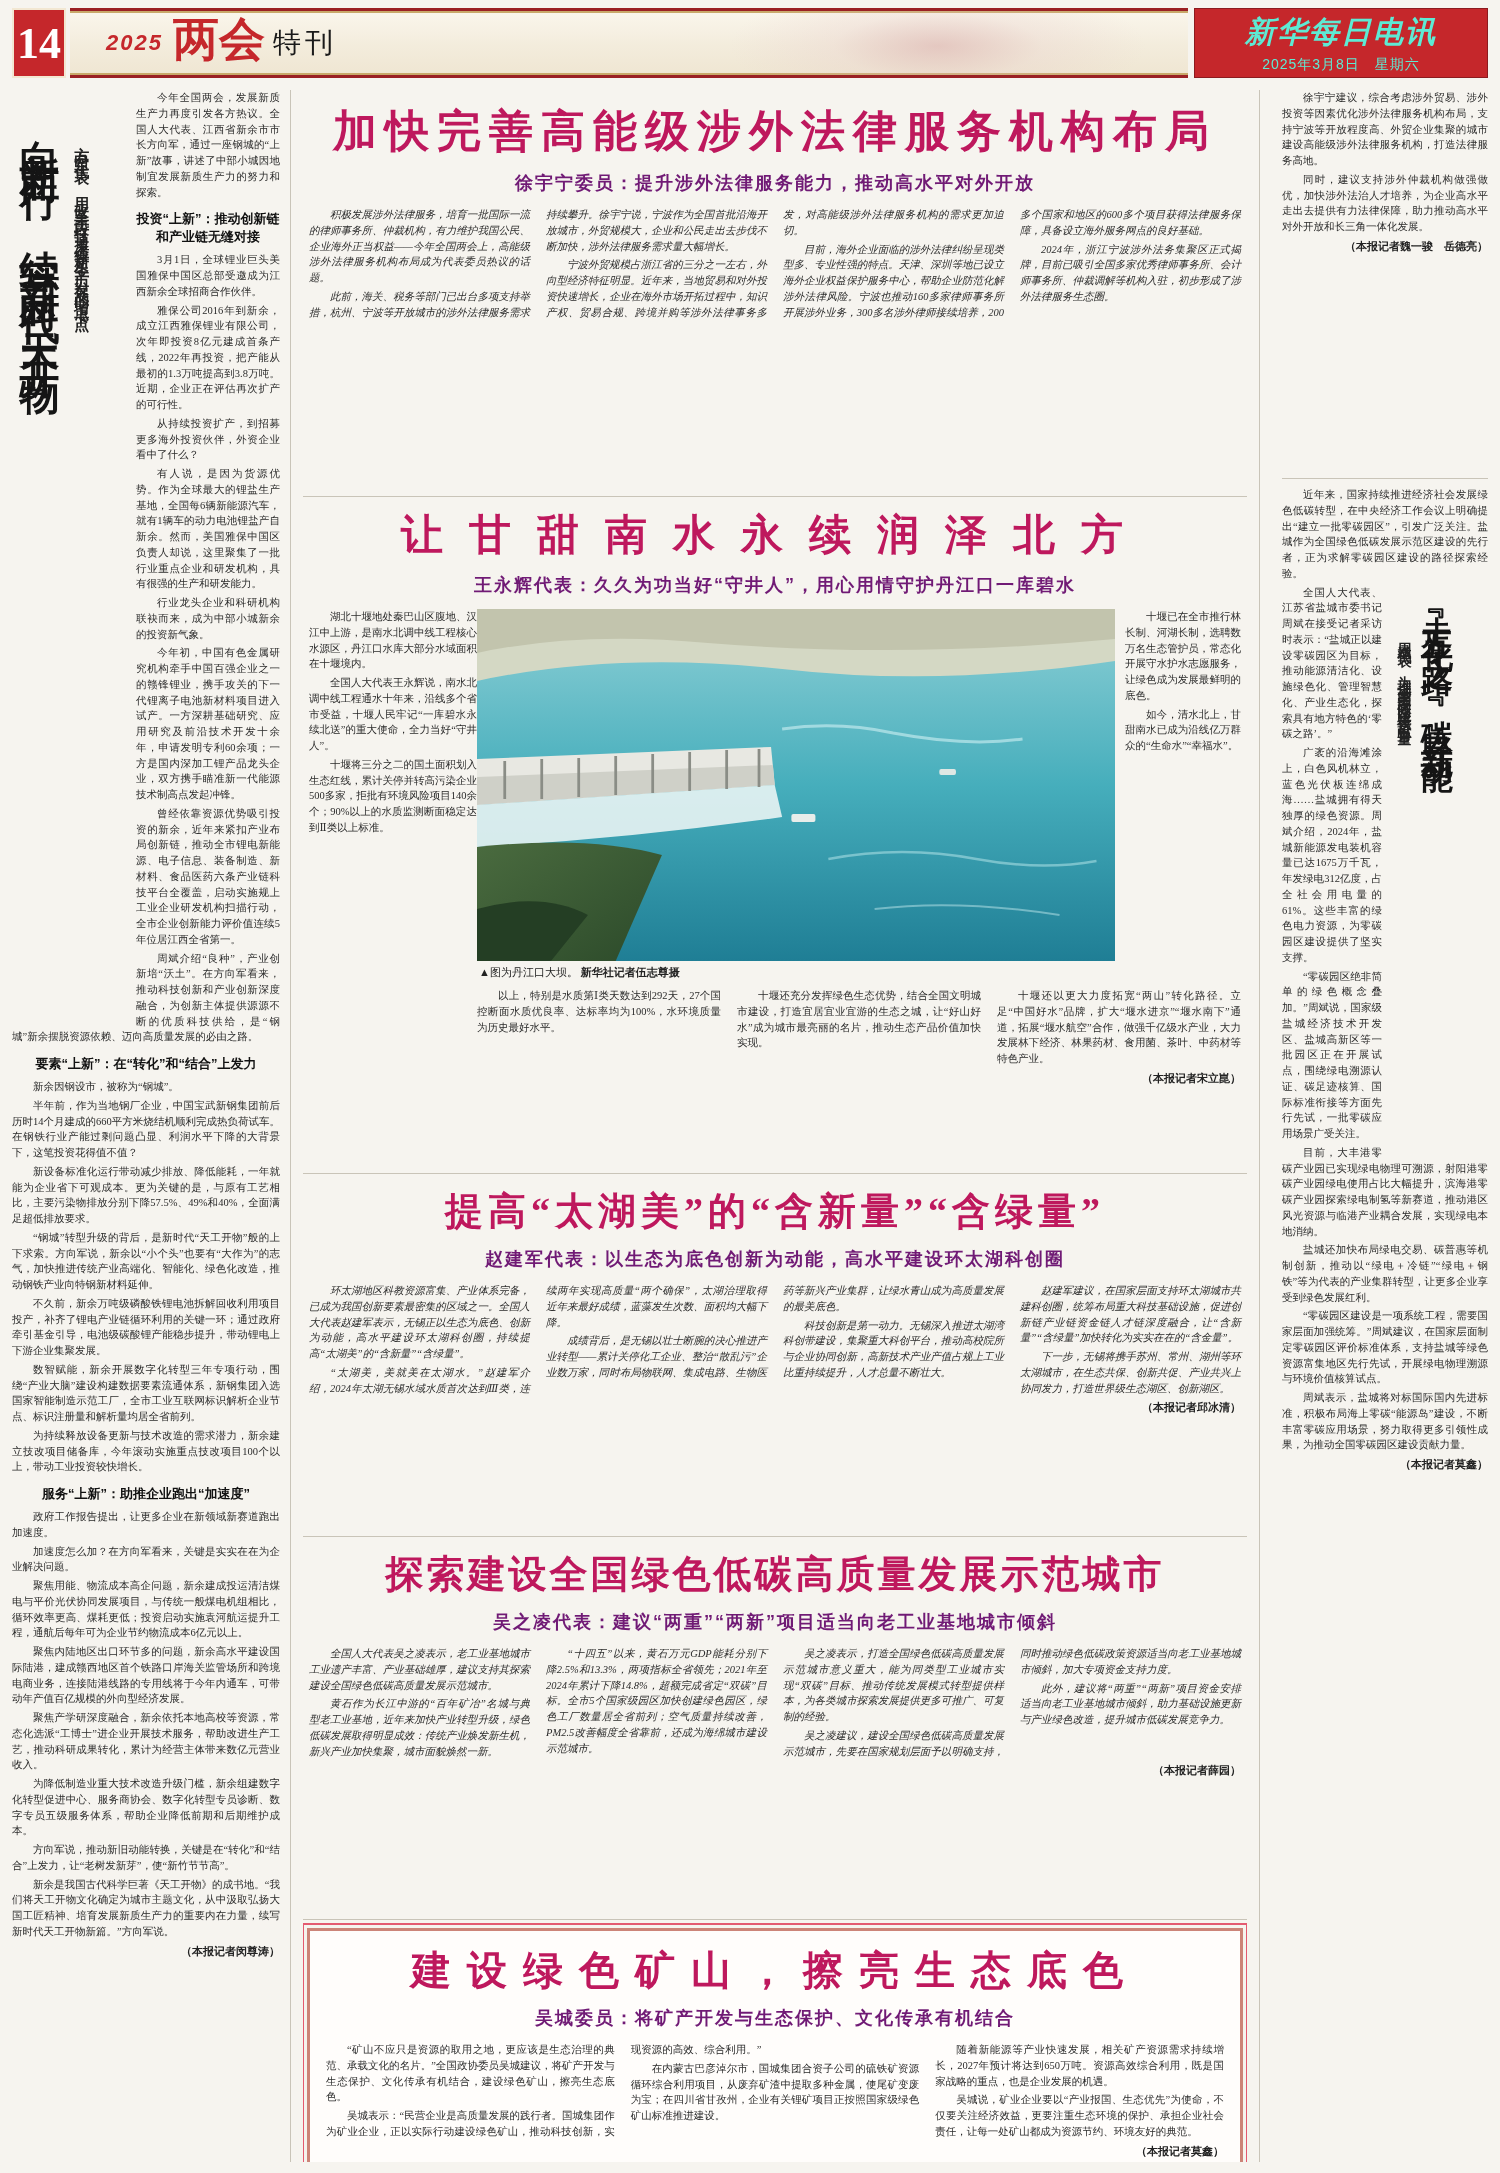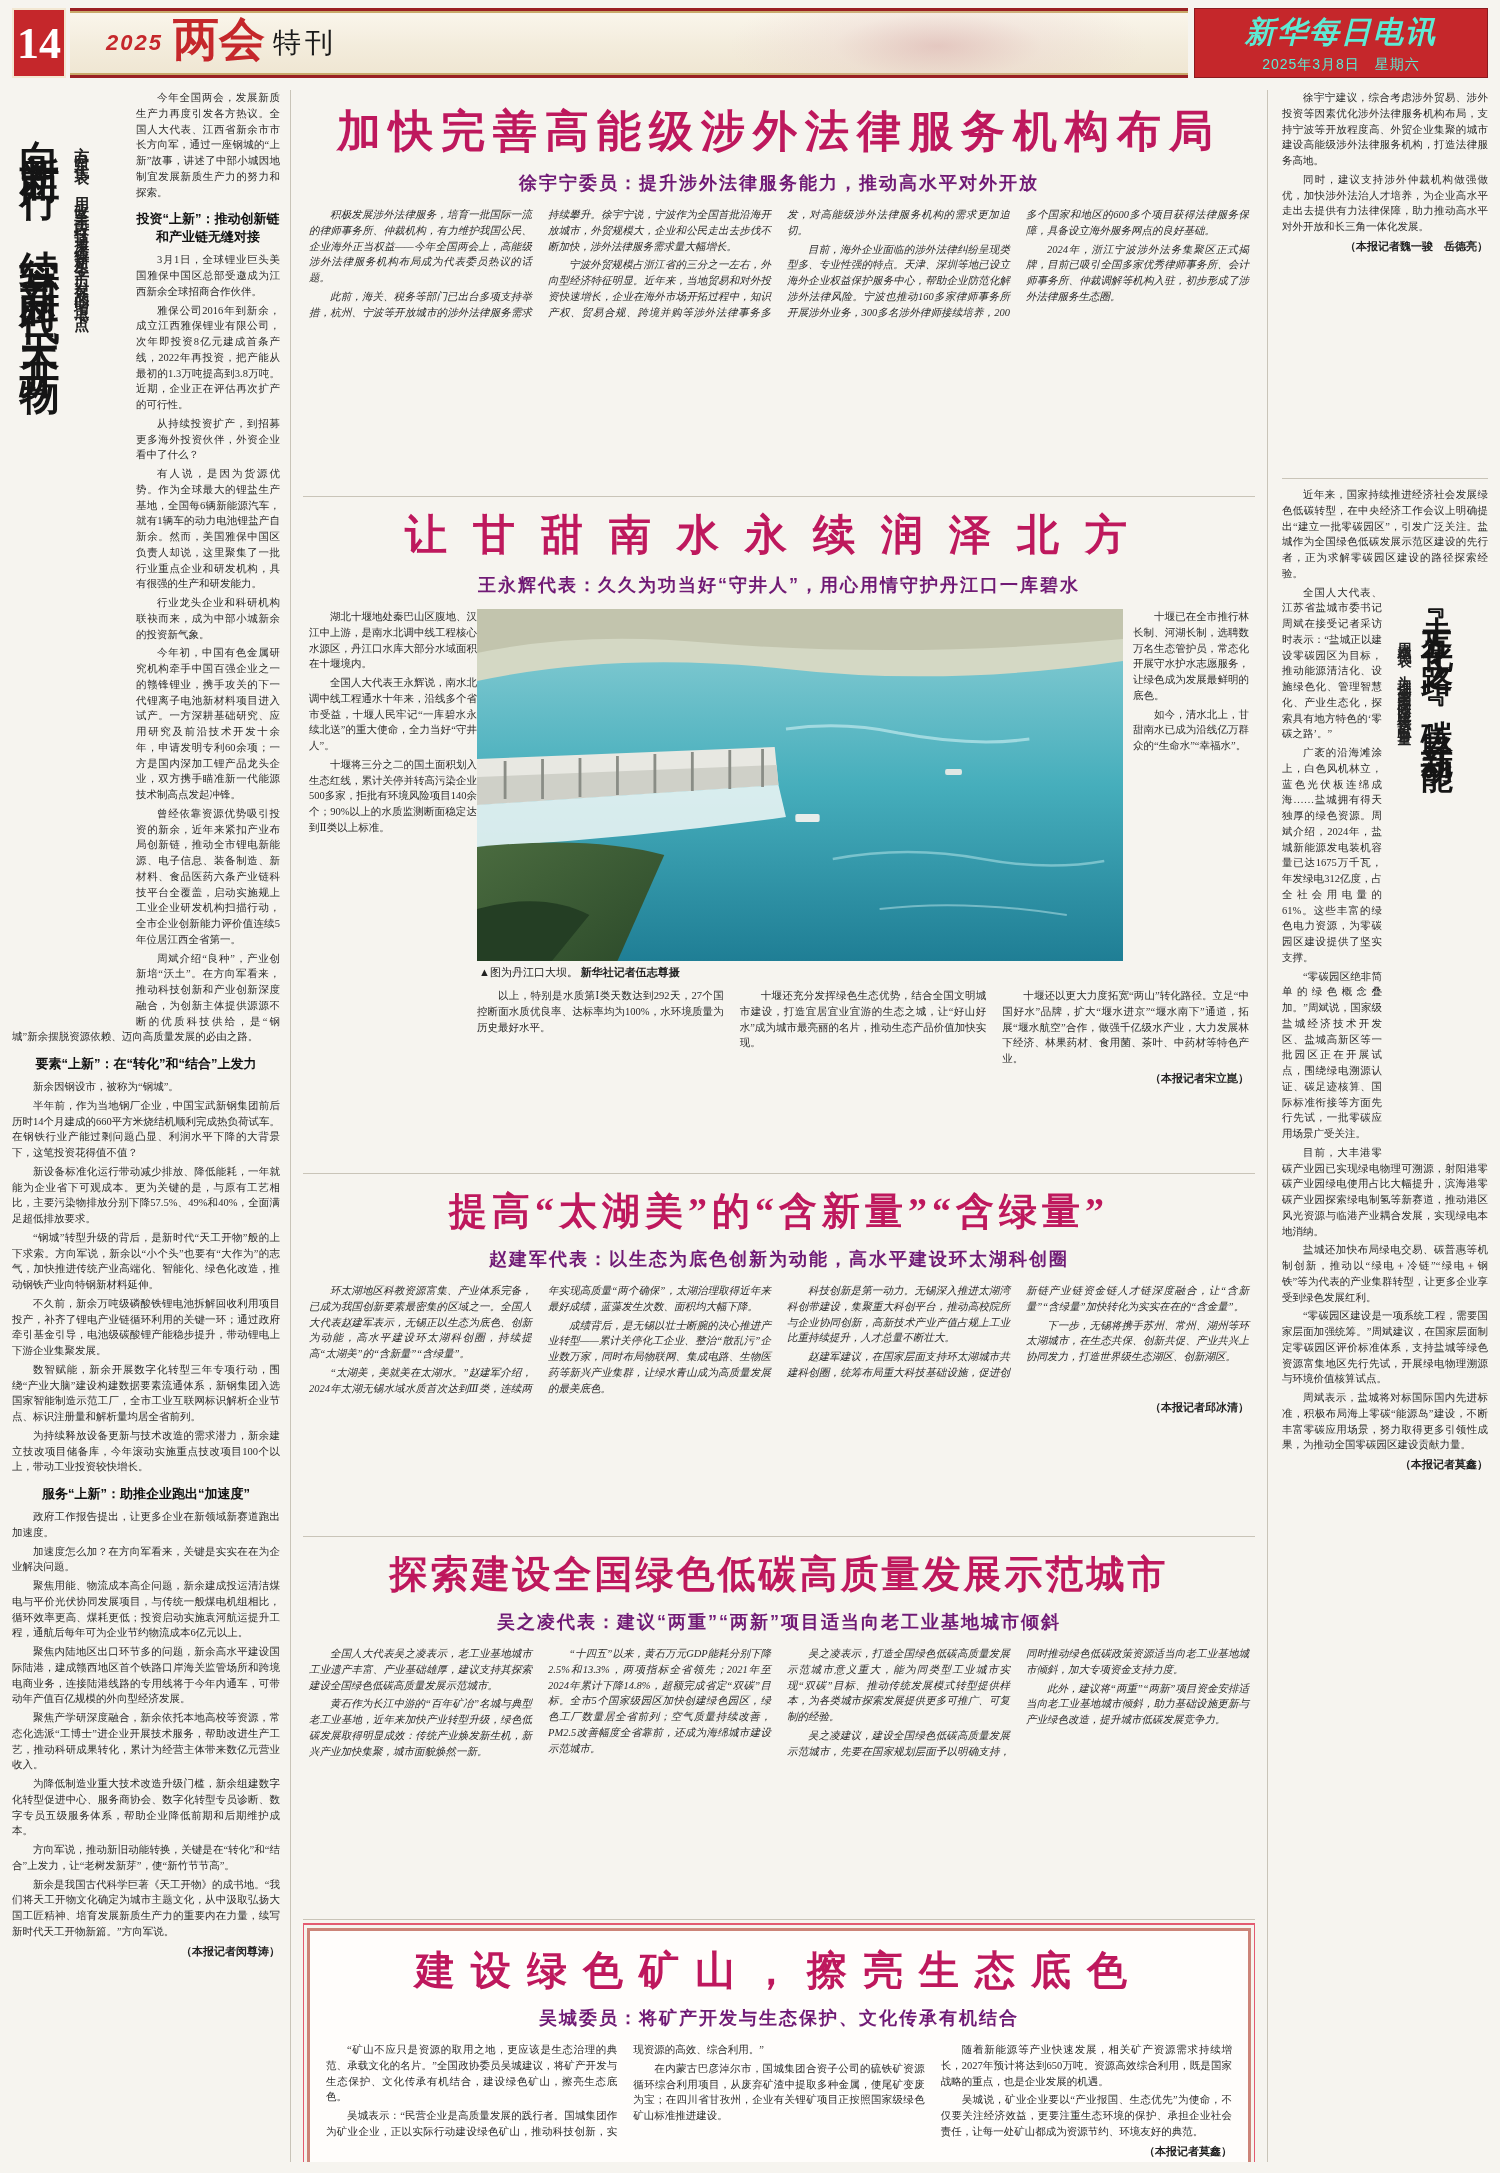--- a/index.html
+++ b/index.html
@@ -15,21 +15,21 @@
   .strip .lianghui{color:#c5272b;font-weight:bold;font-size:46px;margin:0 8px 6px 10px;font-family:"Liberation Serif",serif;}
   .strip .tekan{color:#1a1a1a;font-weight:normal;font-size:28px;letter-spacing:4px;}
   .masthead{width:292px;margin-left:6px;background:#c5272b;color:#5eead4;display:flex;flex-direction:column;align-items:center;justify-content:center;border:1px solid #8c1b1f;}
   .masthead .mh-title{font-size:30px;font-weight:bold;font-style:italic;letter-spacing:2px;}
   .masthead .mh-date{font-size:14px;margin-top:3px;letter-spacing:1px;font-family:"Liberation Sans",sans-serif;}
 
   
   .frame{display:flex;gap:12px;}
   .sb-left{width:268px;height:2072px;overflow:hidden;border-right:1px solid #c9c4b8;padding-right:10px;}
   .center{flex:1;height:2072px;overflow:hidden;}
-  .sb-right{width:206px;height:2072px;overflow:hidden;border-left:1px solid #c9c4b8;padding-left:14px;}
+  .sb-right{width:206px;height:2072px;overflow:hidden;border-left:1px solid #c9c4b8;padding-left:22px;}
 
   
   .para{margin:0 0 3px 0;text-indent:2em;font-size:10.5px;line-height:1.5;text-align:justify;color:#2b2b2b;}
   .credit{text-align:right;font-weight:bold;font-size:11px;margin-top:4px;}
   .sec-head{font-family:"Liberation Sans",sans-serif;font-weight:bold;font-size:13px;text-align:center;margin:10px 0 6px 0;color:#111;}
 
   
   .v-block-left{float:left;width:112px;height:905px;display:flex;flex-direction:row;justify-content:flex-start;margin:18px 12px 6px 0;}
   .v-head{writing-mode:vertical-rl;text-orientation:upright;font-weight:bold;font-size:40px;line-height:1.35;letter-spacing:14px;color:#151515;font-family:"Liberation Serif",serif;}
   .v-sub{writing-mode:vertical-rl;text-orientation:upright;font-size:15px;font-weight:bold;letter-spacing:6px;line-height:1.25;margin:26px 4px 0 6px;color:#222;font-family:"Liberation Sans",sans-serif;}
@@ -231,20 +231,21 @@
         <div class="headline h-demo">探索建设全国绿色低碳高质量发展示范城市</div>
         <div class="h-sub">吴之凌代表：建议“两重”“两新”项目适当向老工业基地城市倾斜</div>
         <div class="cols-4">
             <p class="para">全国人大代表吴之凌表示，老工业基地城市工业遗产丰富、产业基础雄厚，建议支持其探索建设全国绿色低碳高质量发展示范城市。</p>
             <p class="para">黄石作为长江中游的“百年矿冶”名城与典型老工业基地，近年来加快产业转型升级，绿色低碳发展取得明显成效：传统产业焕发新生机，新兴产业加快集聚，城市面貌焕然一新。</p>
             <p class="para">“十四五”以来，黄石万元GDP能耗分别下降2.5%和13.3%，两项指标全省领先；2021年至2024年累计下降14.8%，超额完成省定“双碳”目标。全市5个国家级园区加快创建绿色园区，绿色工厂数量居全省前列；空气质量持续改善，PM2.5改善幅度全省靠前，还成为海绵城市建设示范城市。</p>
             <p class="para">吴之凌表示，打造全国绿色低碳高质量发展示范城市意义重大，能为同类型工业城市实现“双碳”目标、推动传统发展模式转型提供样本，为各类城市探索发展提供更多可推广、可复制的经验。</p>
             <p class="para">吴之凌建议，建设全国绿色低碳高质量发展示范城市，先要在国家规划层面予以明确支持，同时推动绿色低碳政策资源适当向老工业基地城市倾斜，加大专项资金支持力度。</p>
             <p class="para">此外，建议将“两重”“两新”项目资金安排适当向老工业基地城市倾斜，助力基础设施更新与产业绿色改造，提升城市低碳发展竞争力。</p>
           </div>
+        <div class="credit">（本报记者薛园）</div>
       </div>
 
       <div class="a-mine">
         <div class="headline h-mine">建设绿色矿山，擦亮生态底色</div>
         <div class="h-sub">吴城委员：将矿产开发与生态保护、文化传承有机结合</div>
         <div class="cols-3">
             <p class="para">“矿山不应只是资源的取用之地，更应该是生态治理的典范、承载文化的名片。”全国政协委员吴城建议，将矿产开发与生态保护、文化传承有机结合，建设绿色矿山，擦亮生态底色。</p>
             <p class="para">吴城表示：“民营企业是高质量发展的践行者。国城集团作为矿业企业，正以实际行动建设绿色矿山，推动科技创新，实现资源的高效、综合利用。”</p>
             <p class="para">在内蒙古巴彦淖尔市，国城集团合资子公司的硫铁矿资源循环综合利用项目，从废弃矿渣中提取多种金属，使尾矿变废为宝；在四川省甘孜州，企业有关锂矿项目正按照国家级绿色矿山标准推进建设。</p>
             <p class="para">随着新能源等产业快速发展，相关矿产资源需求持续增长，2027年预计将达到650万吨。资源高效综合利用，既是国家战略的重点，也是企业发展的机遇。</p>

